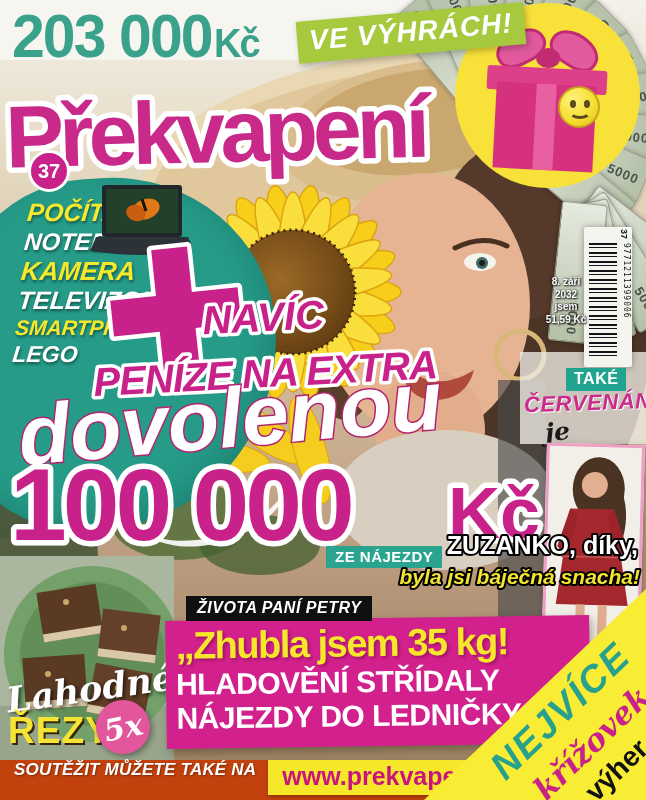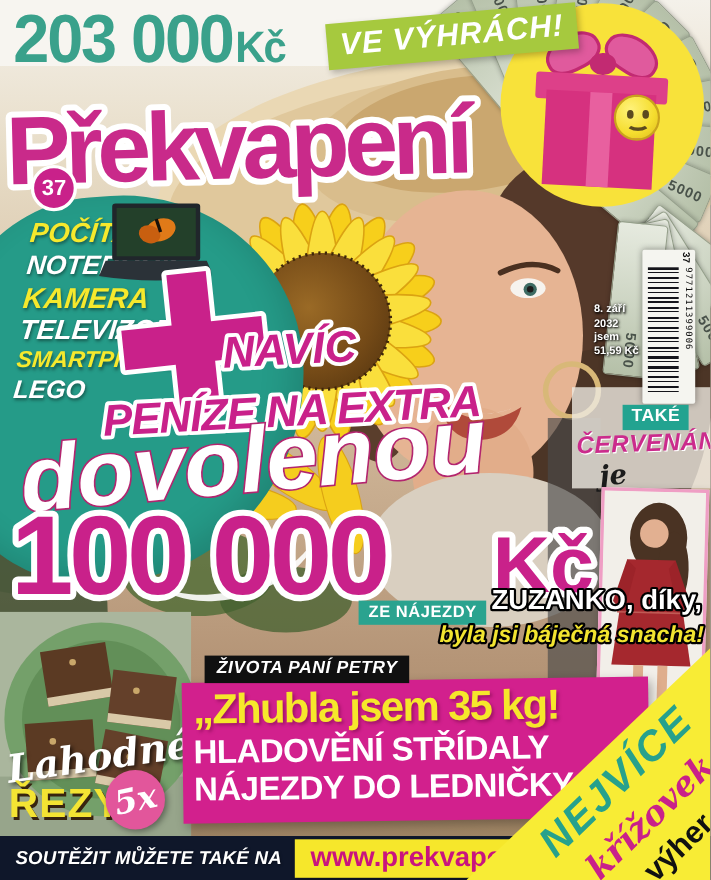--- a/index.html
+++ b/index.html
@@ -66,21 +66,21 @@
   #amount-svg{left:0;top:426px;z-index:9;}
   
   #barcode{left:584px;top:227px;width:48px;height:140px;background:#f5f5f0;z-index:12;
     border-radius:2px;box-shadow:0 0 6px rgba(0,0,0,.35);}
   #barcode .bars{position:absolute;left:5px;top:16px;right:15px;bottom:10px;
     background:repeating-linear-gradient(180deg,#14141a 0 2px,#f5f5f0 2px 4px,#14141a 4px 5px,#f5f5f0 5px 9px);}
   #barcode .no{position:absolute;right:3px;top:2px;font-size:9px;font-weight:bold;color:#111;
     transform:rotate(90deg);}
   #barcode .ean{position:absolute;right:1px;top:16px;writing-mode:vertical-rl;
     font-family:"DejaVu Sans Mono",monospace;font-size:8px;color:#111;letter-spacing:1px;}
-  #issue-info{left:540px;top:276px;width:52px;z-index:12;text-align:left;color:#fff;
+  #issue-info{left:540px;top:276px;width:52px;z-index:12;text-align:center;color:#fff;
     font-size:10px;font-weight:bold;line-height:1.25;
     text-shadow:0 0 3px rgba(0,0,0,.9),1px 1px 2px rgba(0,0,0,.9);}
   #issue-info span{display:block;}
   
   #moda-badge{left:566px;top:368px;background:#22a390;color:#fff;font-weight:bold;
     font-size:16px;padding:2px 8px 3px;z-index:13;letter-spacing:.5px;}
   #moda-head{left:524px;top:390px;color:#cb2b8c;font-weight:900;font-style:italic;
     font-size:22px;z-index:13;transform:rotate(-2deg);letter-spacing:.5px;
     text-shadow:1px 1px 0 #fff;}
   #moda-sub{left:546px;top:414px;color:#1b1b1b;font-family:"DejaVu Serif",serif;
@@ -105,22 +105,22 @@
   #lahodne{left:6px;top:668px;z-index:19;color:#fff;font-family:"DejaVu Serif",serif;
     font-style:italic;font-weight:bold;font-size:35px;transform:rotate(-8deg);
     text-shadow:2px 2px 4px rgba(0,0,0,.65);}
   #rezy{left:8px;top:710px;z-index:19;color:#f4e433;font-weight:900;font-size:37px;
     letter-spacing:1px;text-shadow:2px 2px 0 #37240f;}
   #count-badge{left:96px;top:700px;width:54px;height:54px;border-radius:50%;background:#e2569b;
     z-index:19;display:flex;align-items:center;justify-content:center;box-shadow:2px 2px 6px rgba(0,0,0,.4);}
   #count-badge span{color:#fff;font-family:"DejaVu Serif",serif;font-style:italic;font-weight:bold;
     font-size:30px;transform:rotate(-12deg);}
   
-  #footer{left:0;top:760px;width:646px;height:40px;background:#0f172a;z-index:40;
-    display:flex;align-items:center;gap:12px;padding-left:14px;}
+  #footer{left:0;top:760px;width:646px;height:40px;background:#c2410c;z-index:40;
+    display:flex;align-items:flex-start;gap:12px;padding-left:14px;}
   #footer .lbl{color:#fff;font-weight:900;font-style:italic;font-size:17px;
     letter-spacing:.2px;text-shadow:1px 1px 2px rgba(0,0,0,.35);white-space:nowrap;}
   #footer .url{background:#f6e72b;color:#c9147e;font-weight:900;font-size:25px;
     padding:2px 14px 4px;white-space:nowrap;box-shadow:1px 2px 4px rgba(0,0,0,.25);}
   
   #corner{left:424px;top:589px;width:222px;height:211px;z-index:50;
     clip-path:polygon(100% 0,100% 100%,0 100%);background:#f8ec35;}
   #corner div{position:absolute;transform-origin:0 0;white-space:nowrap;}
   #corner .c1{left:58px;top:168px;transform:rotate(-44deg);color:#27a18c;
     font-weight:900;font-style:italic;font-size:38px;letter-spacing:2px;}

